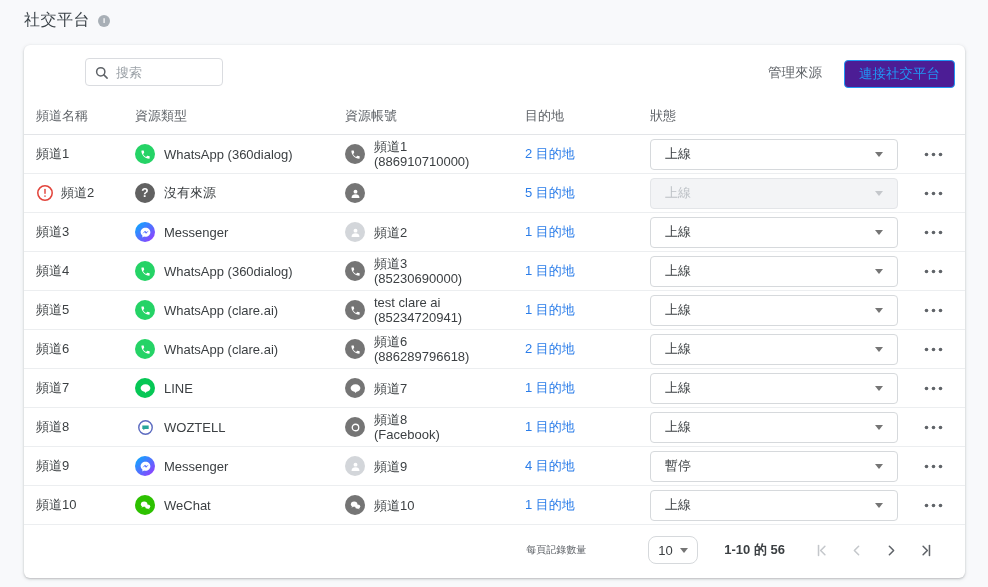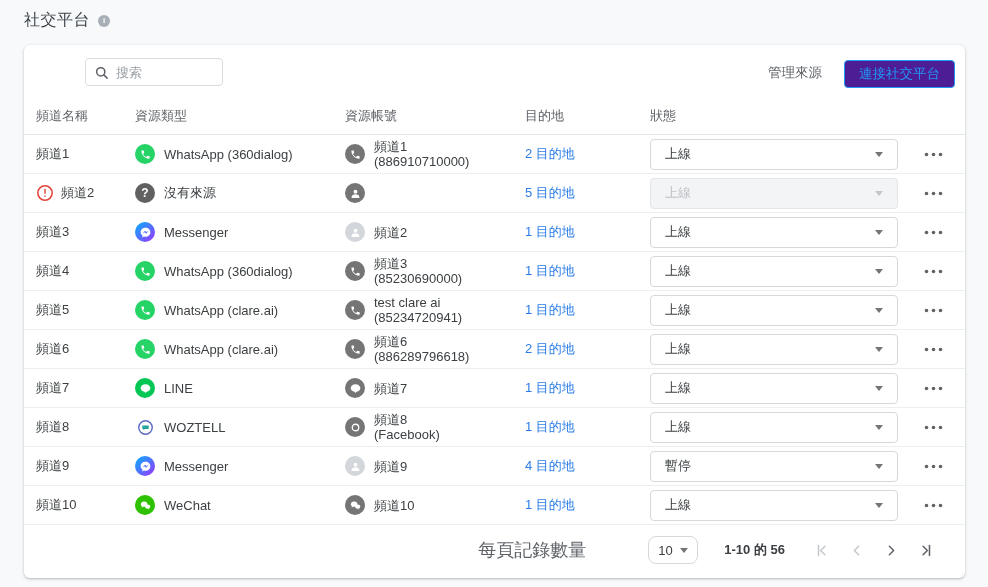--- a/index.html
+++ b/index.html
@@ -53,21 +53,21 @@
   .select.disabled .sel-val { color:#bdc1c6; }
   .caret { width:0; height:0; border-left:4.5px solid transparent; border-right:4.5px solid transparent;
            border-top:5px solid #757575; }
   .select.disabled .caret { border-top-color:#c4c7cb; }
 
   .c6 { justify-content:center; }
   .more { border:none; background:none; cursor:pointer; color:#5f6368; padding:4px; display:flex; }
 
   
   .tfoot { height:50px; display:flex; align-items:center; justify-content:flex-end; padding-right:28px; }
-  .pp-label { font-size:18px; color:#5f6368; margin-right:14px; }
+  .pp-label { font-size:10px; color:#5f6368; margin-right:14px; }
   .pp-select { width:50px; height:28px; border:1px solid #d6d9dc; border-radius:8px; display:flex;
                align-items:center; justify-content:space-between; padding:0 9px; font-size:13px; color:#3c4043;
                cursor:pointer;margin-left:48px; }
   .range { font-size:13px; color:#3c4043; margin:0 26px 0 26px;font-weight:bold; }
   .pager { display:flex; align-items:center; gap:14px; }
   .pg { border:none; background:none; padding:2px; display:flex; color:#5f6368; cursor:pointer; }
   .pg.disabled { color:#c4c7cb; cursor:default; }
 </style>
 </head>
 <body>

